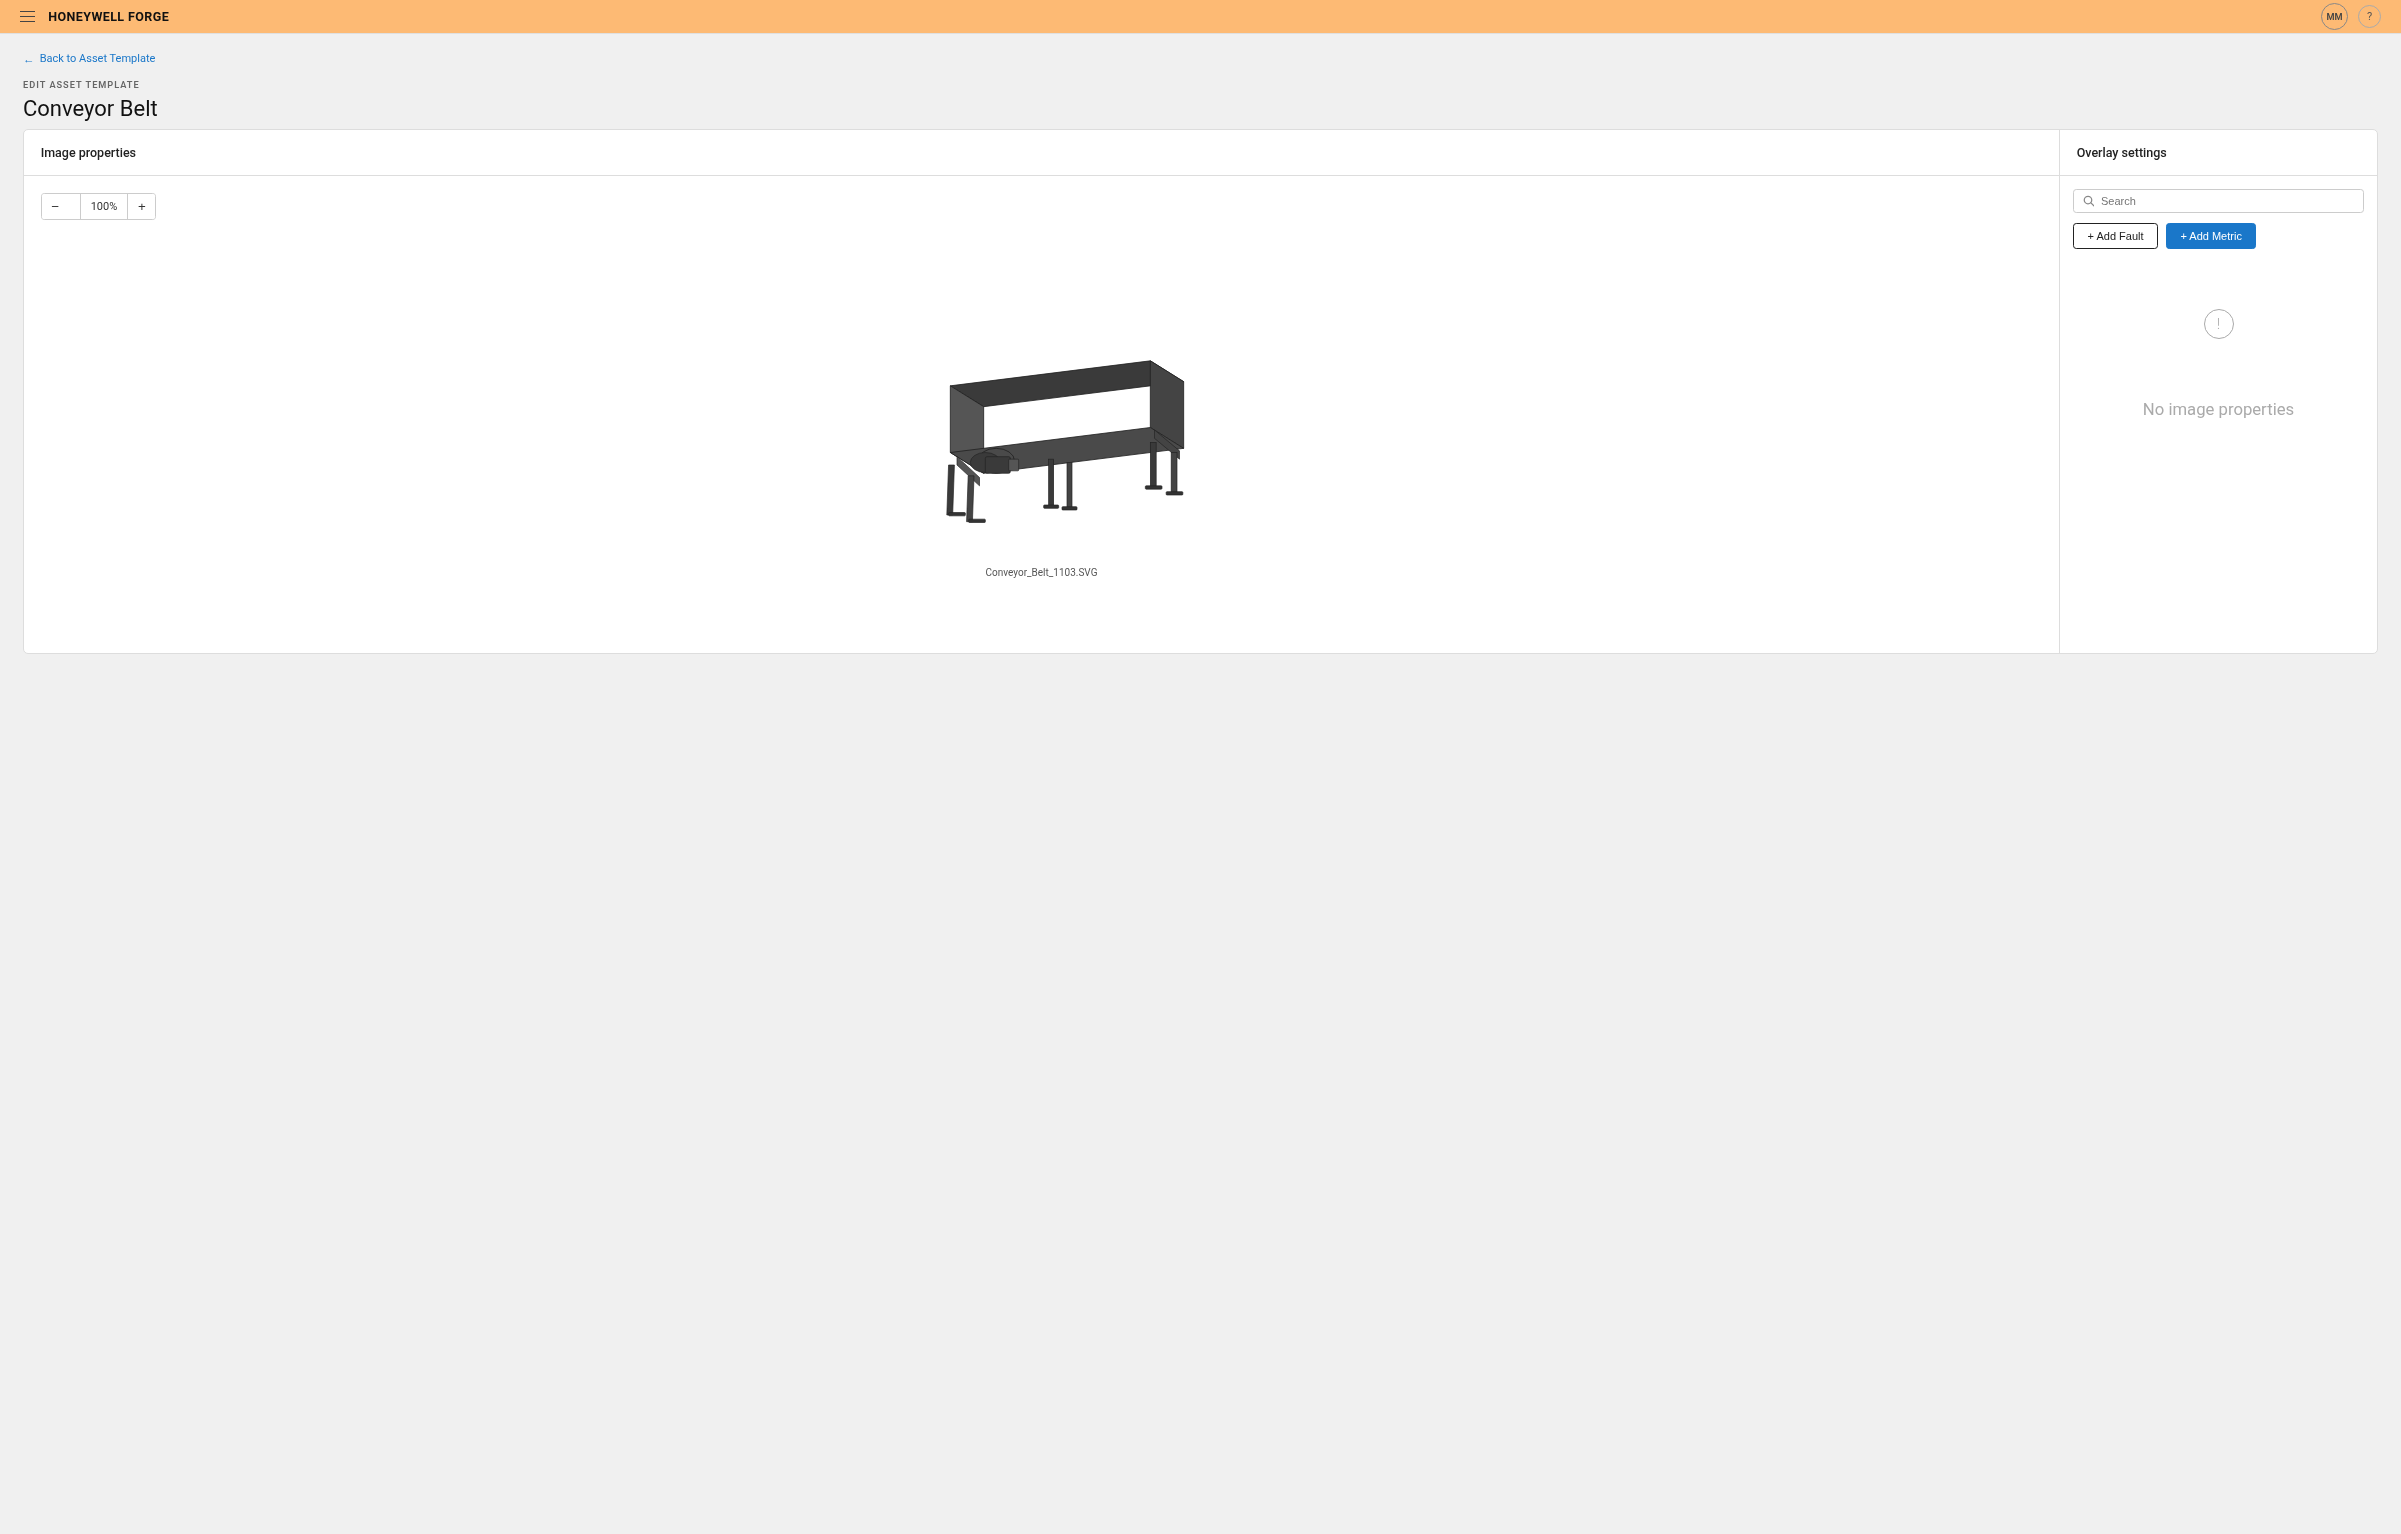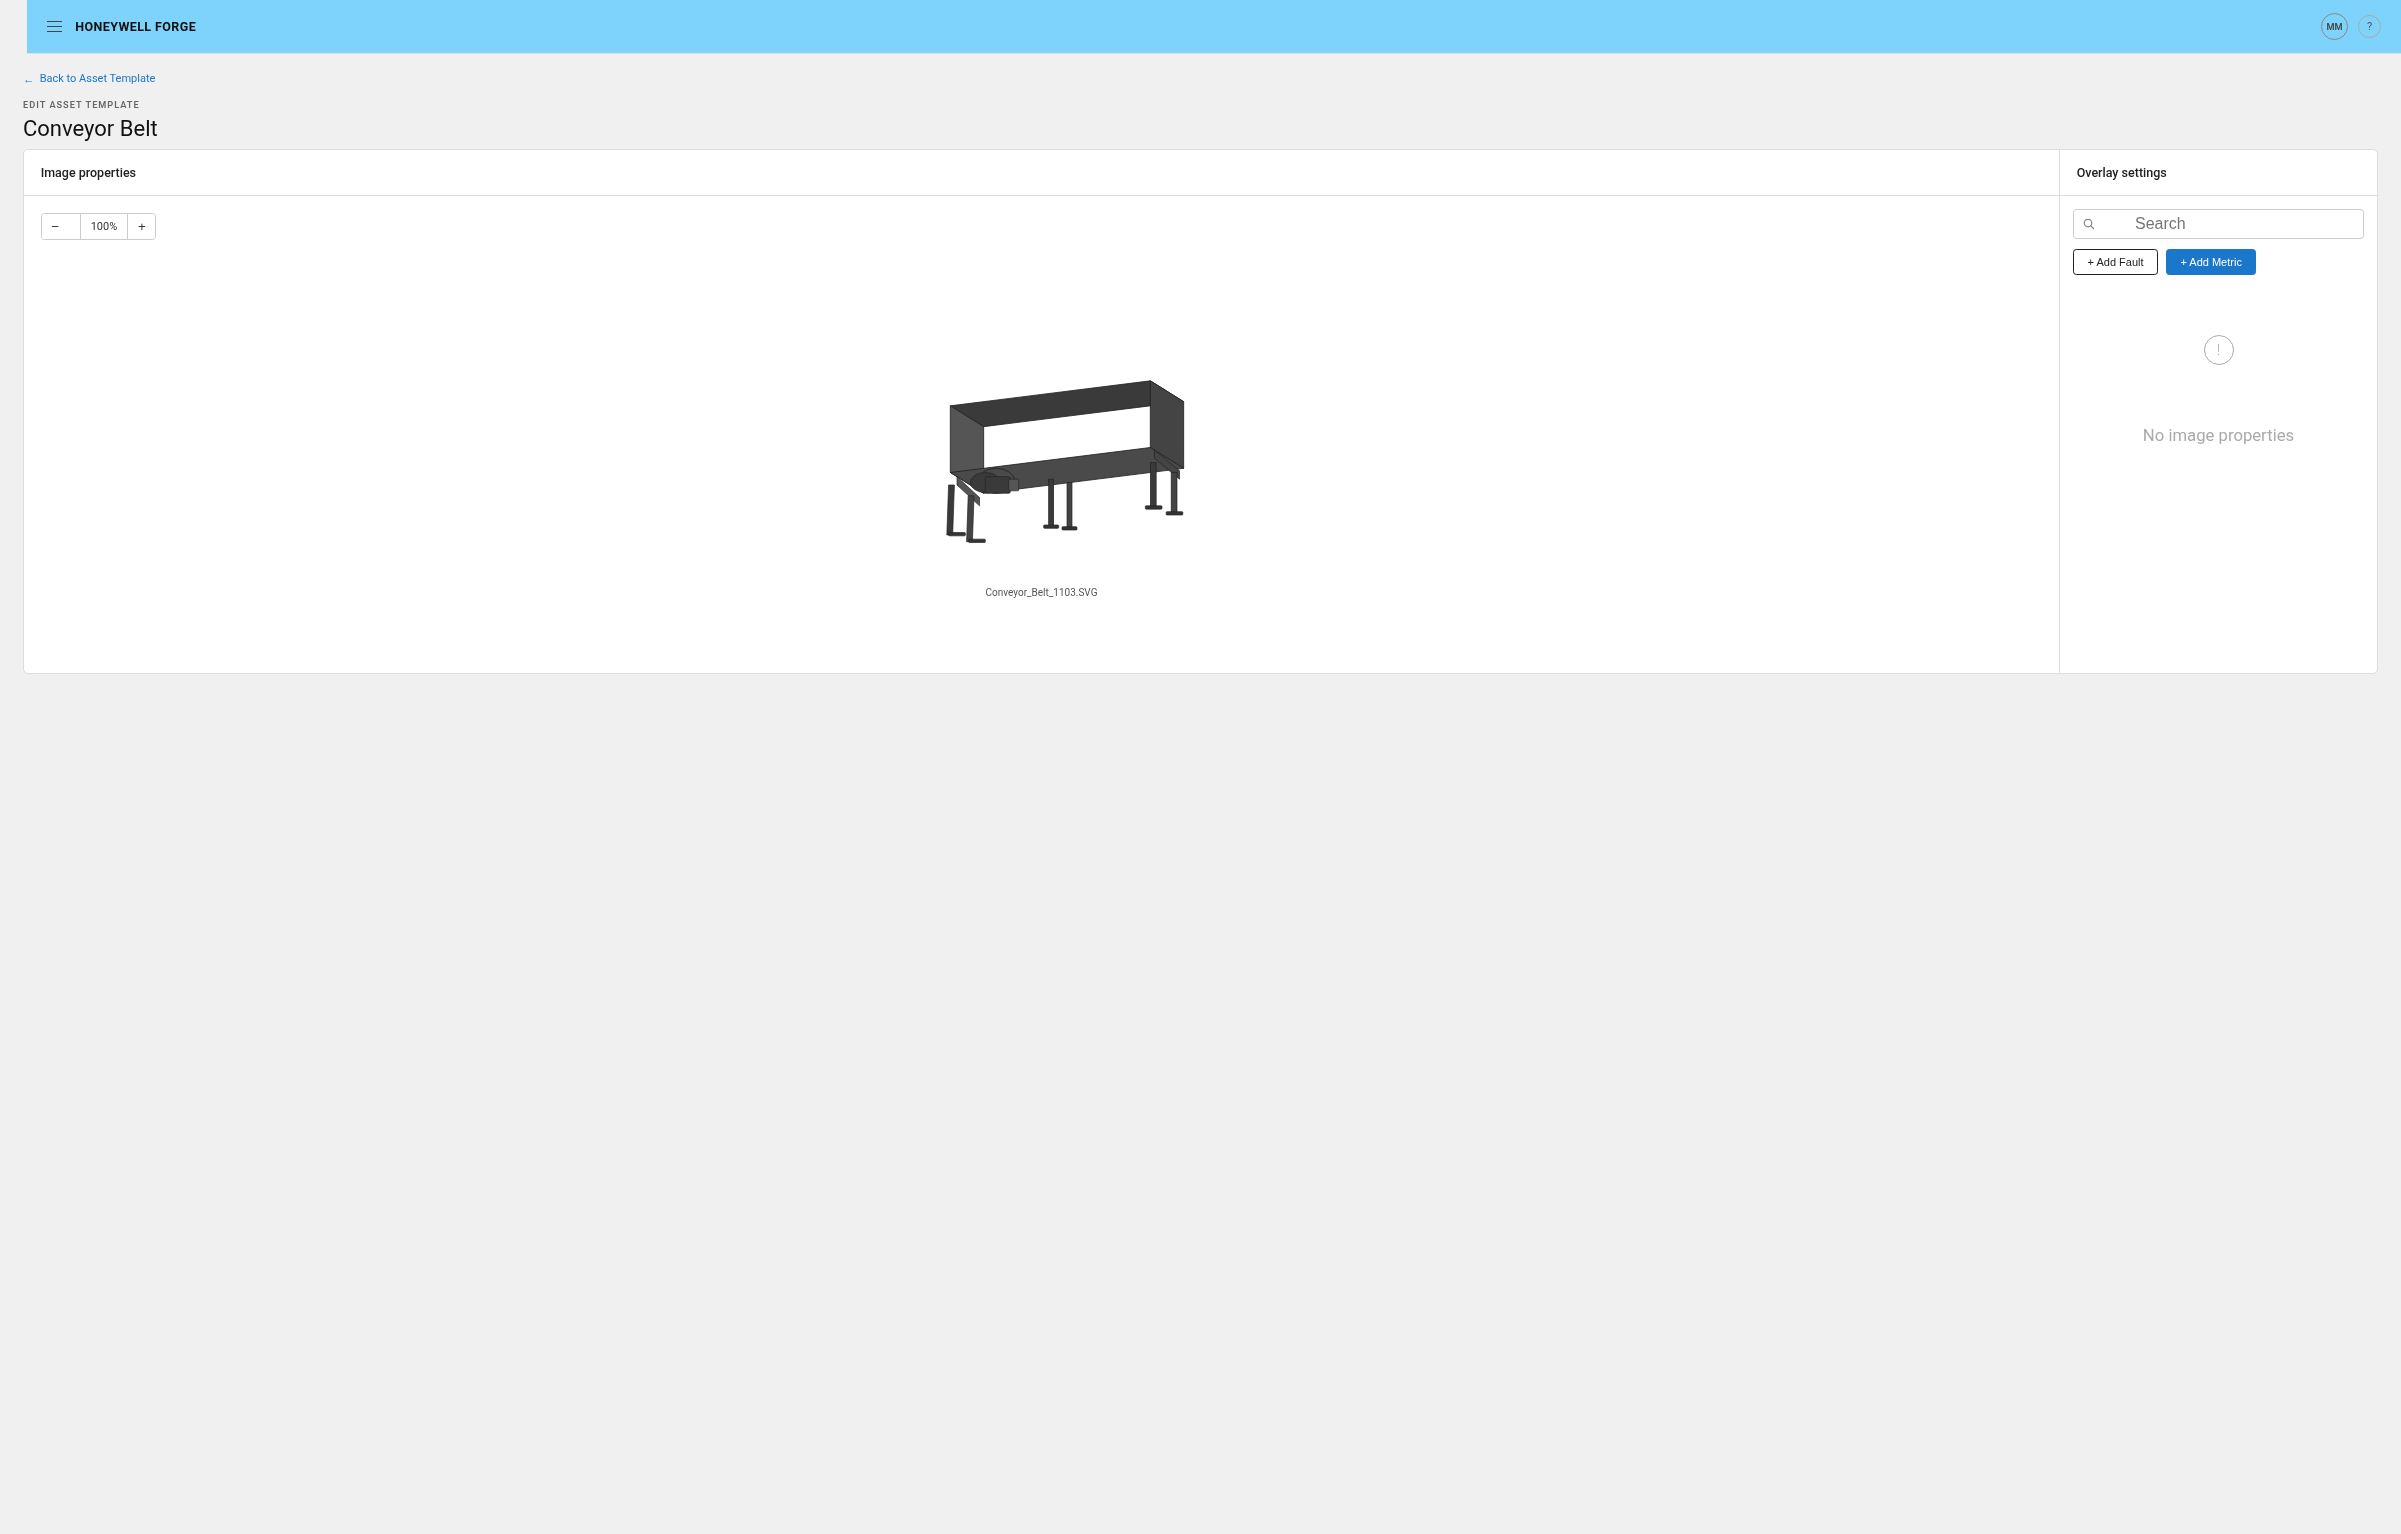--- a/index.html
+++ b/index.html
@@ -10,28 +10,27 @@
 
     body {
       font-family: -apple-system, BlinkMacSystemFont, 'Segoe UI', Roboto, sans-serif;
       background-color: #f0f0f0;
       min-height: 100vh;
       color: #222;
     }
 
     
     .header {
-      background: #7dd3fc;
+      background: #fdba74;
       border-bottom: 0.8px solid #e0e0e0;
       display: flex;
       align-items: center;
       justify-content: space-between;
       padding: 0 20px;
-      height: 54px;
-      margin-left: 27px;
+      height: 34px;
     }
 
     .header-left {
       display: flex;
       align-items: center;
       gap: 13.3px;
     }
 
     .hamburger-icon {
       display: flex;
@@ -243,25 +242,24 @@
       align-items: center;
       border: 0.8px solid #ccc;
       border-radius: 3.3px;
       padding: 5px 8.3px;
       gap: 6.7px;
     }
 
     .search-box input {
       border: none;
       outline: none;
-      font-size: 16px;
+      font-size: 11px;
       color: #333;
       width: 100%;
       background: transparent;
-      margin-left: 34px;
     }
 
     .search-icon-svg {
       color: #888;
       flex-shrink: 0;
     }
 
     .action-buttons {
       display: flex;
       gap: 8.3px;

